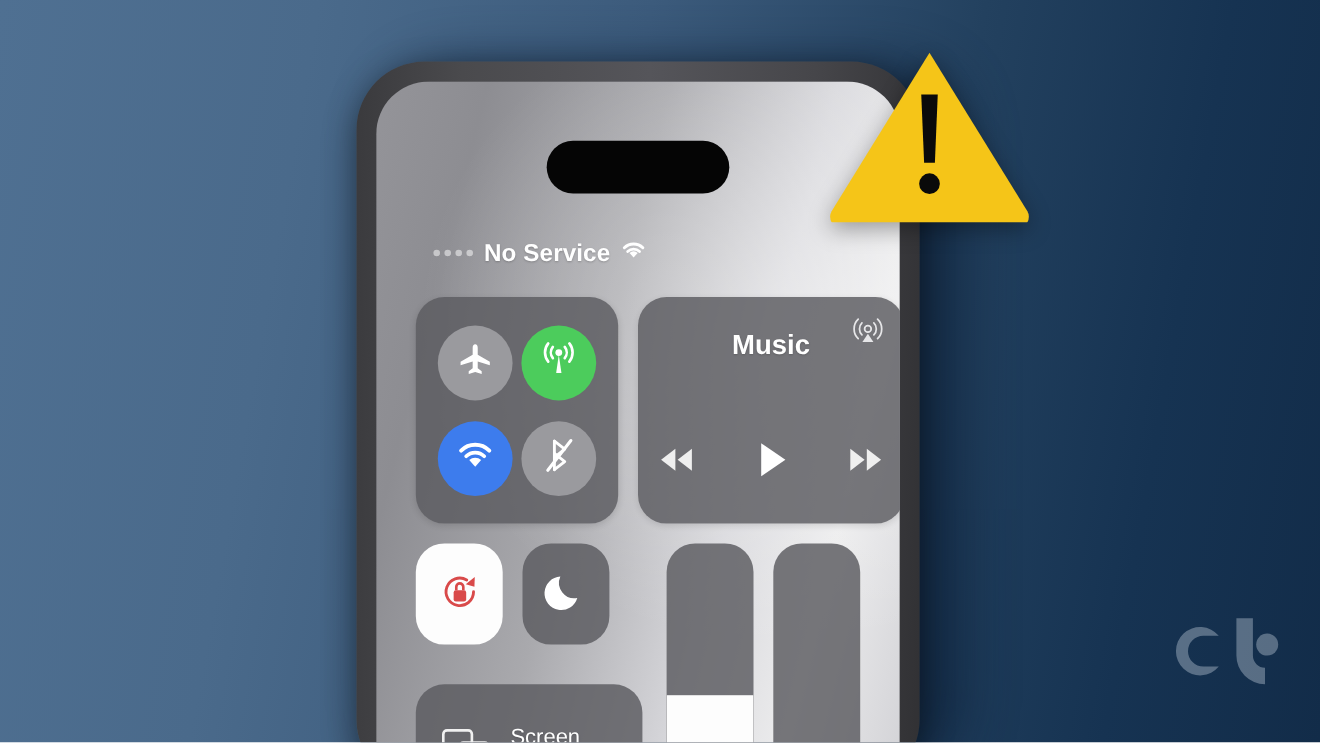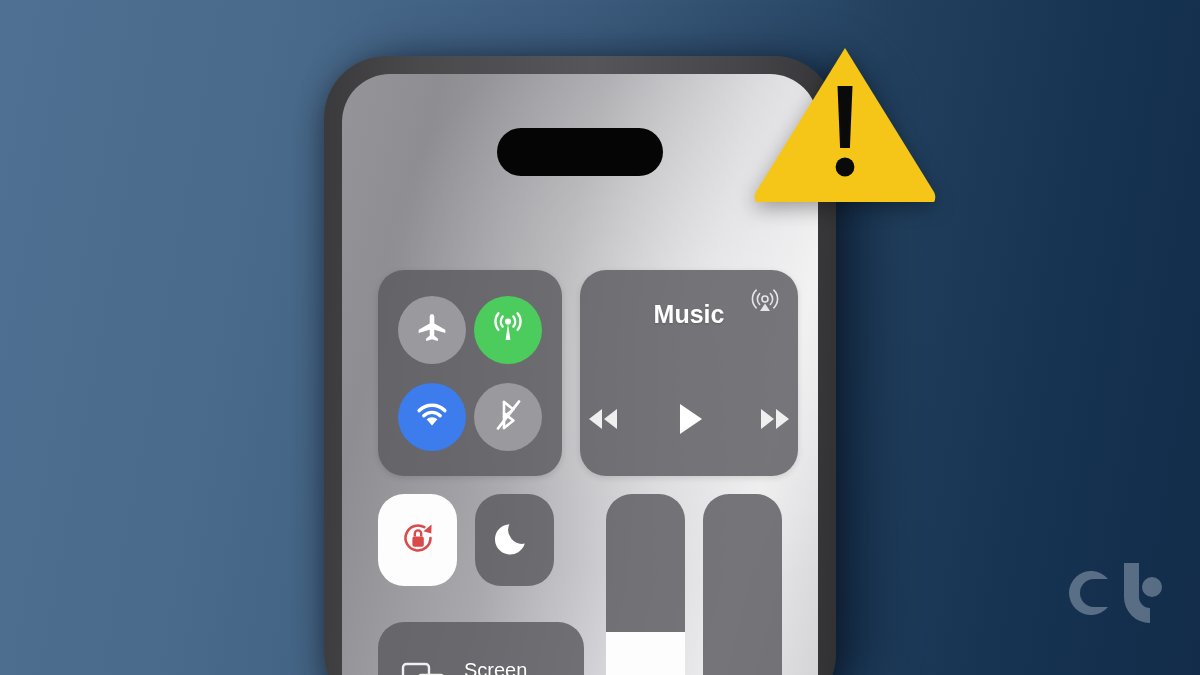--- a/index.html
+++ b/index.html
@@ -153,21 +153,21 @@
   .toggle-circle.on-blue  { background: #3d7ced; }
 
   
   #music-module {
     flex: 1;
     position: relative;
     display: flex;
     flex-direction: column;
     align-items: center;
     justify-content: space-between;
-    padding: 30px 0 34px;
+    padding: 30px 12px 34px;
     box-sizing: border-box;
   }
   #music-title {
     color: #fff;
     font-size: 25px;
     font-weight: bold;
     text-shadow: 0 1px 2px rgba(0,0,0,.18);
   }
   #airplay-icon { position: absolute; right: 18px; top: 16px; }
   #music-controls {
@@ -241,20 +241,36 @@
 <div id="stage">
 
   <div id="phone-shadow"></div>
 
   <div id="phone">
     <div id="screen">
 
       <div id="dynamic-island"></div>
 
       <div id="status-bar">
+        <div class="status-left">
+          <span class="sig-dots">
+            <i></i>
+              <i></i>
+              <i></i>
+              <i></i>
+          </span>
+          <span id="carrier-label">No Service</span>
+          <span>
+            <svg width="26" height="20" viewBox="0 0 26 20">
+              <path d="M13 17.2 L9.3 12.9 a5.6 5.6 0 0 1 7.4 0 Z" fill="#fff"></path>
+              <path d="M4.6 8.2 a12 12 0 0 1 16.8 0" stroke="#fff" stroke-width="2.7" fill="none" stroke-linecap="round"></path>
+              <path d="M7.6 11.6 a7.8 7.8 0 0 1 10.8 0" stroke="#fff" stroke-width="2.5" fill="none" stroke-linecap="round"></path>
+            </svg>
+          </span>
+        </div>
 
       </div>
 
       <div id="control-center">
 
         <div class="cc-row r1">
 
           <div id="connectivity-module" class="module">
 
             <div class="toggle-circle">

